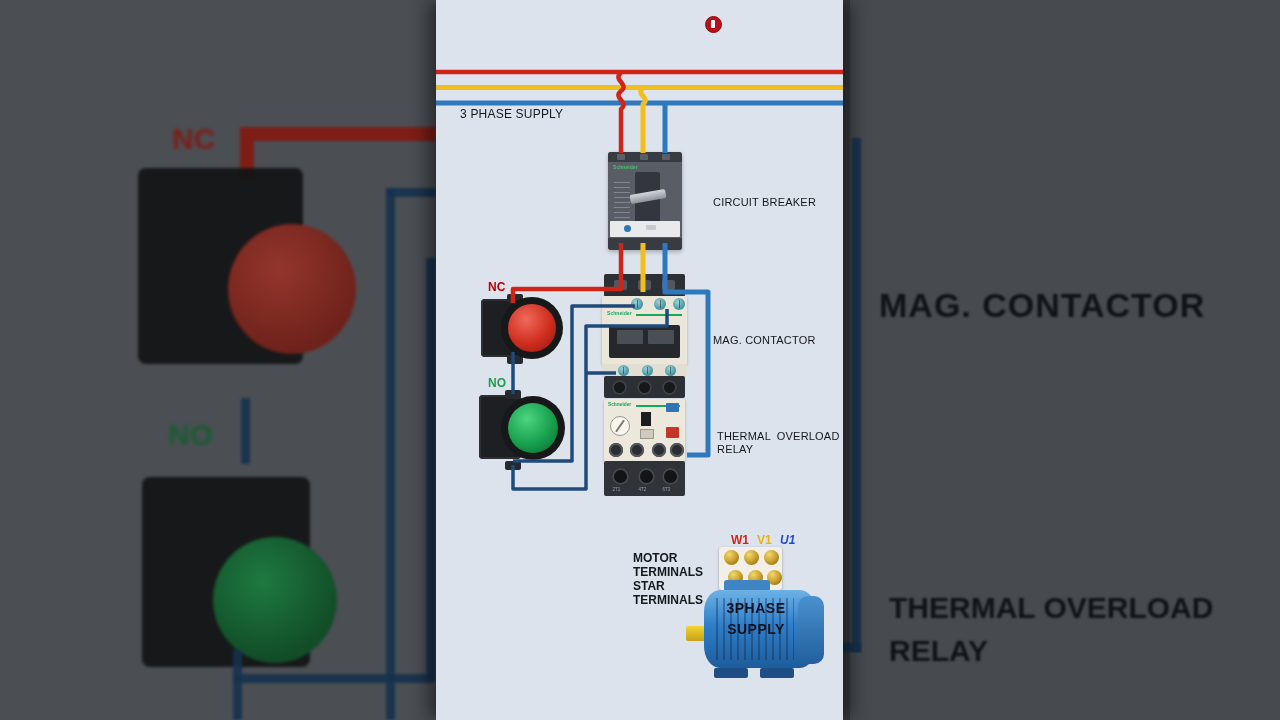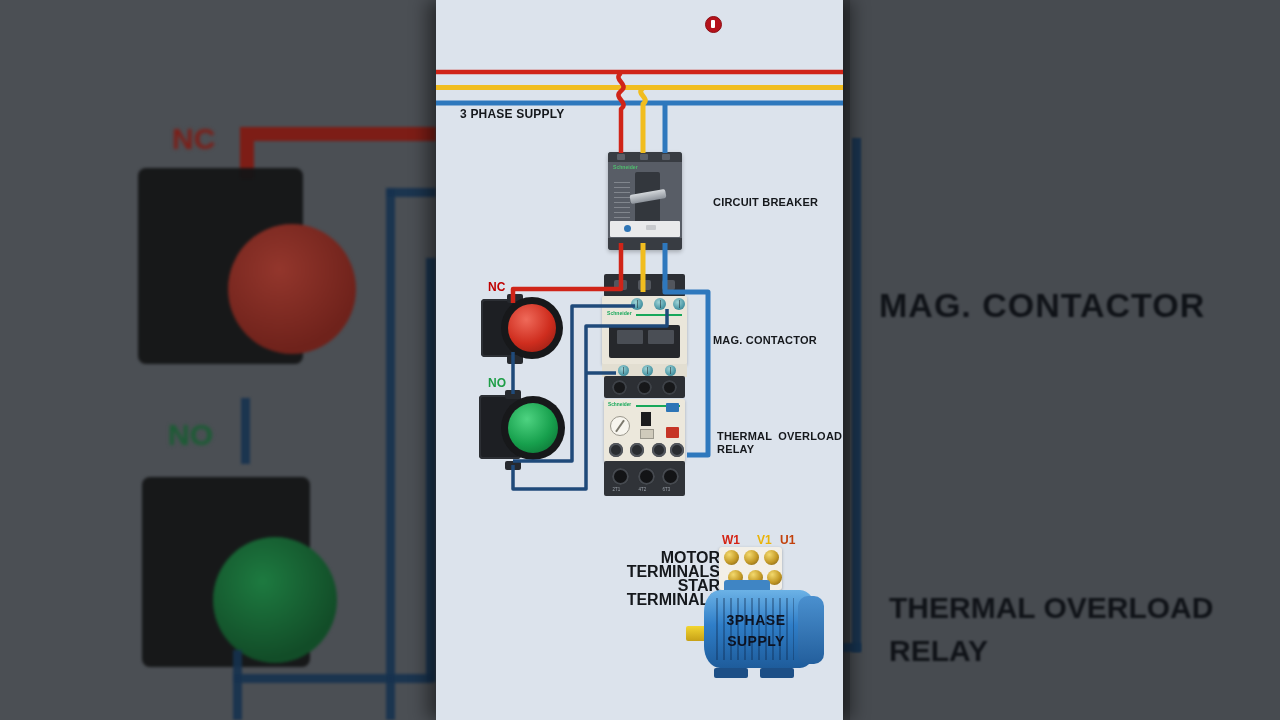--- a/index.html
+++ b/index.html
@@ -23,25 +23,25 @@
   .bgr-tol{left:46px;top:586px;font-size:30px;line-height:43px;}
 
   
   .panel{position:absolute;left:436px;top:0;width:407px;height:720px;background:#dce3ec;
          box-shadow:-10px 0 16px rgba(0,0,0,.4),10px 0 16px rgba(0,0,0,.4);}
   .panel-edge{position:absolute;top:0;width:7px;height:720px;background:#2e3135;opacity:.55;}
   .logo{left:269px;top:16px;width:15px;height:15px;border-radius:50%;background:#b5121b;
         border:1px solid #8c0e14;}
   .logo i{position:absolute;left:5px;top:3px;width:4px;height:8px;background:#fff;border-radius:1px;}
 
-  .dlabel{font-weight:bold;color:#15181c;font-size:11px;white-space:nowrap;letter-spacing:.2px;}
+  .dlabel{font-weight:normal;color:#15181c;font-size:11px;white-space:nowrap;letter-spacing:.2px;}
   .nc-txt{left:52px;top:280px;color:#c00000;font-size:12px;font-weight:bold;}
   .no-txt{left:52px;top:376px;color:#1e9e47;font-size:12px;font-weight:bold;}
   .tol-lbl{line-height:13px;word-spacing:3px;}
-  .mterm-lbl{left:182px;top:551px;width:102px;text-align:right;font-size:16px;line-height:14px;
+  .mterm-lbl{left:197px;top:551px;width:102px;text-align:left;font-size:12px;line-height:14px;
              font-weight:bold;color:#15181c;}
   .phase-lbl{font-size:12px;font-weight:bold;}
 
   
   .pbtn{position:absolute;}
   .pbtn .house{position:absolute;left:0;top:5px;width:42px;height:58px;background:#1d1f23;
                border-radius:4px;box-shadow:inset 0 0 0 2px #2c2f34;}
   .pbtn .tab{position:absolute;left:26px;top:0;width:16px;height:9px;background:#26292e;border-radius:2px;}
   .pbtn .tab2{position:absolute;left:26px;bottom:0;width:16px;height:9px;background:#26292e;border-radius:2px;}
   .pbtn .bezel{position:absolute;border-radius:50%;background:#17181a;}
@@ -105,35 +105,35 @@
   .rl-bot{position:absolute;left:0;top:62px;width:81px;height:35px;background:#303338;border-radius:2px;}
   .rl-bterm{position:absolute;top:7px;width:17px;height:17px;border-radius:50%;background:#131416;
             box-shadow:inset 0 0 0 2px #45494f;}
   .rl-tlbl{position:absolute;top:25px;font-size:5px;color:#9aa0a8;transform:scale(.9);}
 
   
   .tblock{left:283px;top:547px;width:63px;height:43px;background:#f2efe8;border-radius:3px;
           box-shadow:0 1px 3px rgba(0,0,0,.3);}
   .brass{position:absolute;width:15px;height:15px;border-radius:50%;
          background:radial-gradient(circle at 35% 30%,#f3d96d,#c49a26 55%,#77570e);}
-  .w1{color:#d42314;} .v1{color:#eab308;} .u1{color:#c2410c;}
+  .w1{color:#d42314;} .v1{color:#eab308;} .u1{color:#1d4ed8;font-style:italic;}
 
   
   .motor{left:250px;top:580px;width:140px;height:100px;}
   .mt-shaft{position:absolute;left:0;top:46px;width:24px;height:15px;
             background:linear-gradient(180deg,#f2d531,#c7a117);border-radius:2px;}
   .mt-tbox{position:absolute;left:38px;top:0;width:46px;height:20px;background:#3f85c4;border-radius:3px;}
   .mt-body{position:absolute;left:18px;top:10px;width:112px;height:78px;border-radius:16px/22px;
            background:linear-gradient(180deg,#6cb2e6,#2f7ec8 45%,#1e5c9b);}
   .mt-fins{position:absolute;left:30px;top:18px;width:78px;height:62px;
      background:repeating-linear-gradient(90deg,rgba(10,35,70,.35) 0 2px,transparent 2px 7px);}
   .mt-endbell{position:absolute;right:2px;top:16px;width:26px;height:68px;border-radius:10px;
      background:linear-gradient(180deg,#4a90cf,#235f9d);}
   .mt-foot{position:absolute;bottom:2px;height:10px;background:#1d4f86;border-radius:2px;}
-  .mt-text{position:absolute;left:28px;top:30px;width:84px;text-align:center;font-weight:bold;
+  .mt-text{position:absolute;left:28px;top:18px;width:84px;text-align:center;font-weight:bold;
            font-size:14px;line-height:21px;color:#0d1322;letter-spacing:.5px;}
 
   .wires{position:absolute;left:0;top:0;z-index:6;pointer-events:none;}
 </style>
 </head>
 <body>
 
 <div class="frame">
 
   <div class="bg-side bg-left">
@@ -178,21 +178,21 @@
     <div class="abs dlabel tol-lbl" style="left:281px;top:430px;">
       <div>THERMAL  OVERLOAD</div>
       <div>RELAY</div>
     </div>
     <div class="abs nc-txt">NC</div>
     <div class="abs no-txt">NO</div>
     <div class="abs mterm-lbl">
       <div>MOTOR TERMINALS</div>
       <div>STAR TERMINALS</div>
     </div>
-    <div class="abs phase-lbl w1" style="left:286px;top:533px;">W1</div>
+    <div class="abs phase-lbl w1" style="left:295px;top:533px;">W1</div>
     <div class="abs phase-lbl v1" style="left:321px;top:533px;">V1</div>
     <div class="abs phase-lbl u1" style="left:344px;top:533px;">U1</div>
 
     <div class="abs breaker">
       <div class="brk-top">
         <i class="brk-nub" style="left:9px;"></i>
           <i class="brk-nub" style="left:32px;"></i>
           <i class="brk-nub" style="left:54px;"></i>
       </div>
       <div class="brk-logo">Schneider</div>

